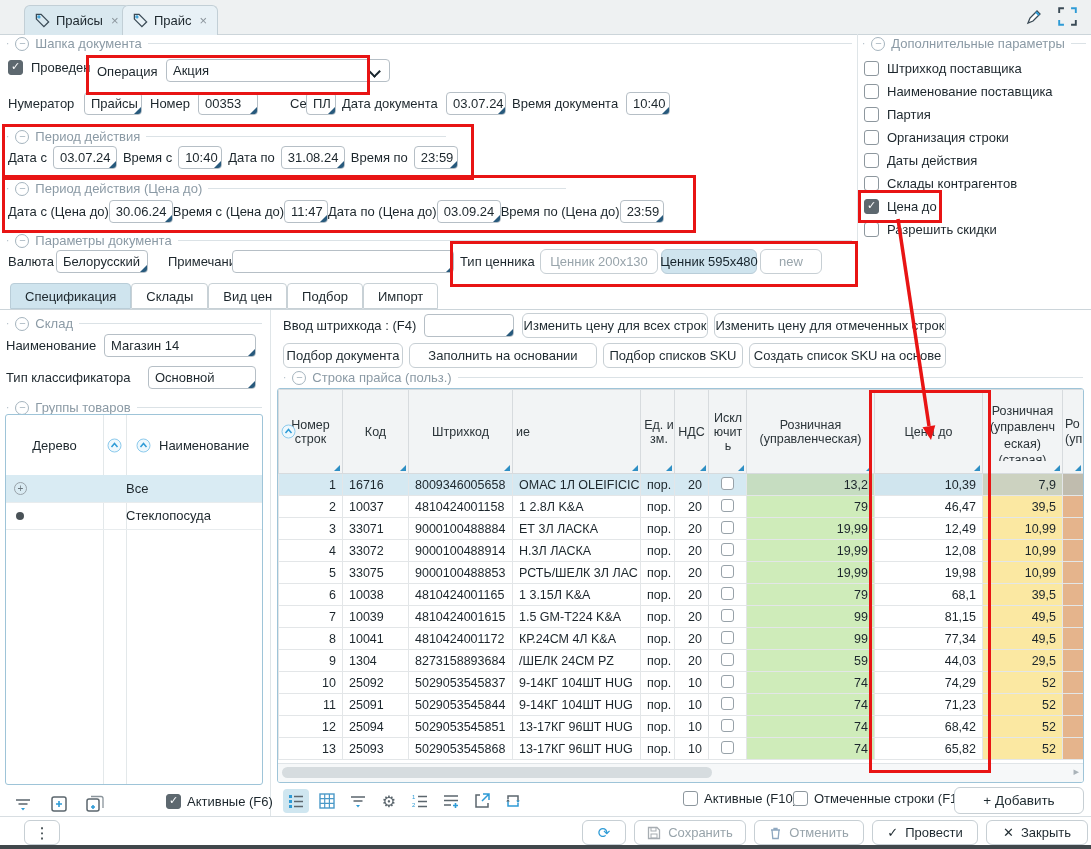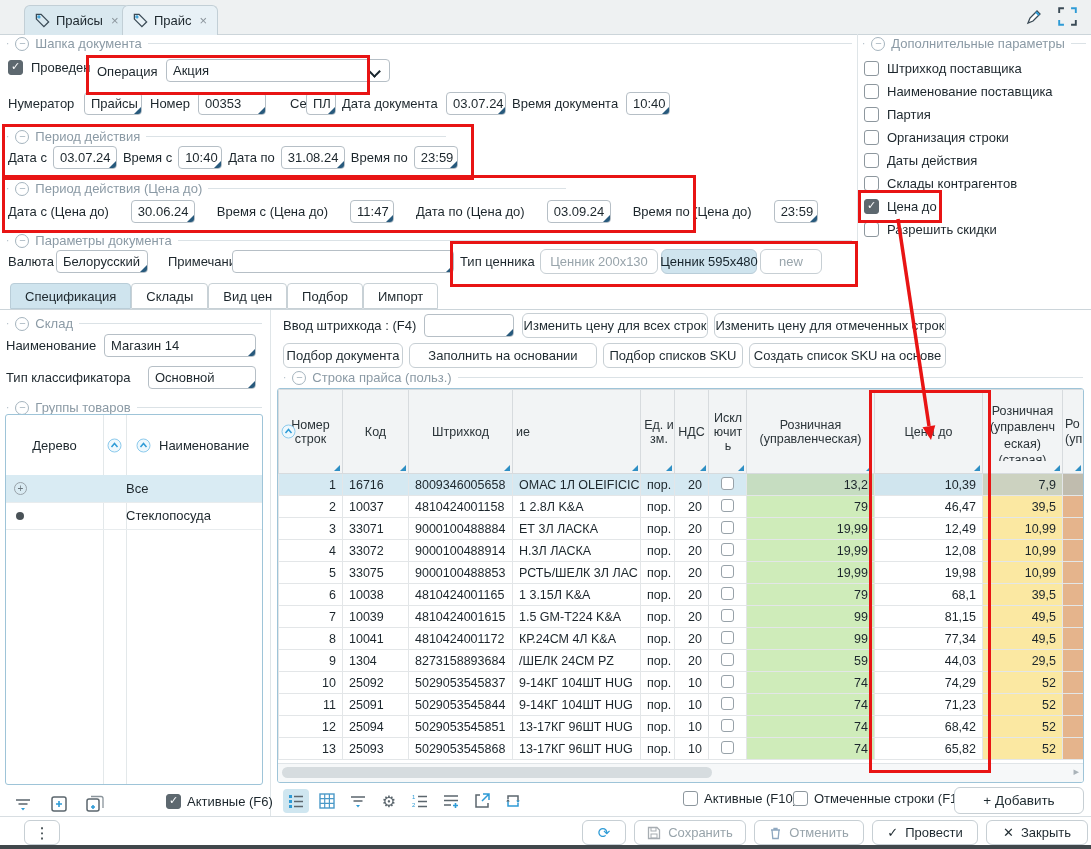--- a/index.html
+++ b/index.html
@@ -133,21 +133,21 @@
   <div class="fld noc" style="left:166px;top:59px;width:224px;">
     <span>Акция</span>
     <span class="chev"></span>
   </div>
 
   <span class="lbl" style="left:8px;top:96px;">Нумератор</span>
   <div class="fld" style="left:84px;top:92px;width:58px;">
       <span>Прайсы</span>
     </div>
   <span class="lbl" style="left:150px;top:96px;">Номер</span>
-  <div class="fld" style="left:198px;top:92px;width:68px;">
+  <div class="fld" style="left:198px;top:92px;width:60px;">
       <span>00353</span>
     </div>
   <span class="lbl" style="left:264px;top:96px;margin-left:26px;">Серия</span>
   <div class="fld" style="left:306px;top:92px;width:30px;">
       <span>ПЛ</span>
     </div>
   <span class="lbl" style="left:342px;top:96px;">Дата документа</span>
   <div class="fld" style="left:446px;top:92px;width:60px;">
       <span>03.07.24</span>
     </div>
@@ -180,21 +180,21 @@
         <span>23:59</span>
       </div>
   </div>
 
   <div class="sect" style="left:6px;top:181px;width:560px;">
     <span class="dot">·</span>
       <span class="mc">−</span>
     <span>Период действия (Цена до)</span>
       <span class="line"></span>
   </div>
-  <div class="row" style="left:8px;top:200px;gap:22px;">
+  <div class="row" style="left:8px;top:200px;gap:0;">
     <span>Дата с (Цена до)</span>
     <div class="fld" style="position:relative;width:64px;">
         <span>30.06.24</span>
       </div>
     <span>Время с (Цена до)</span>
     <div class="fld" style="position:relative;width:44px;">
         <span>11:47</span>
       </div>
     <span>Дата по (Цена до)</span>
     <div class="fld" style="position:relative;width:64px;">

